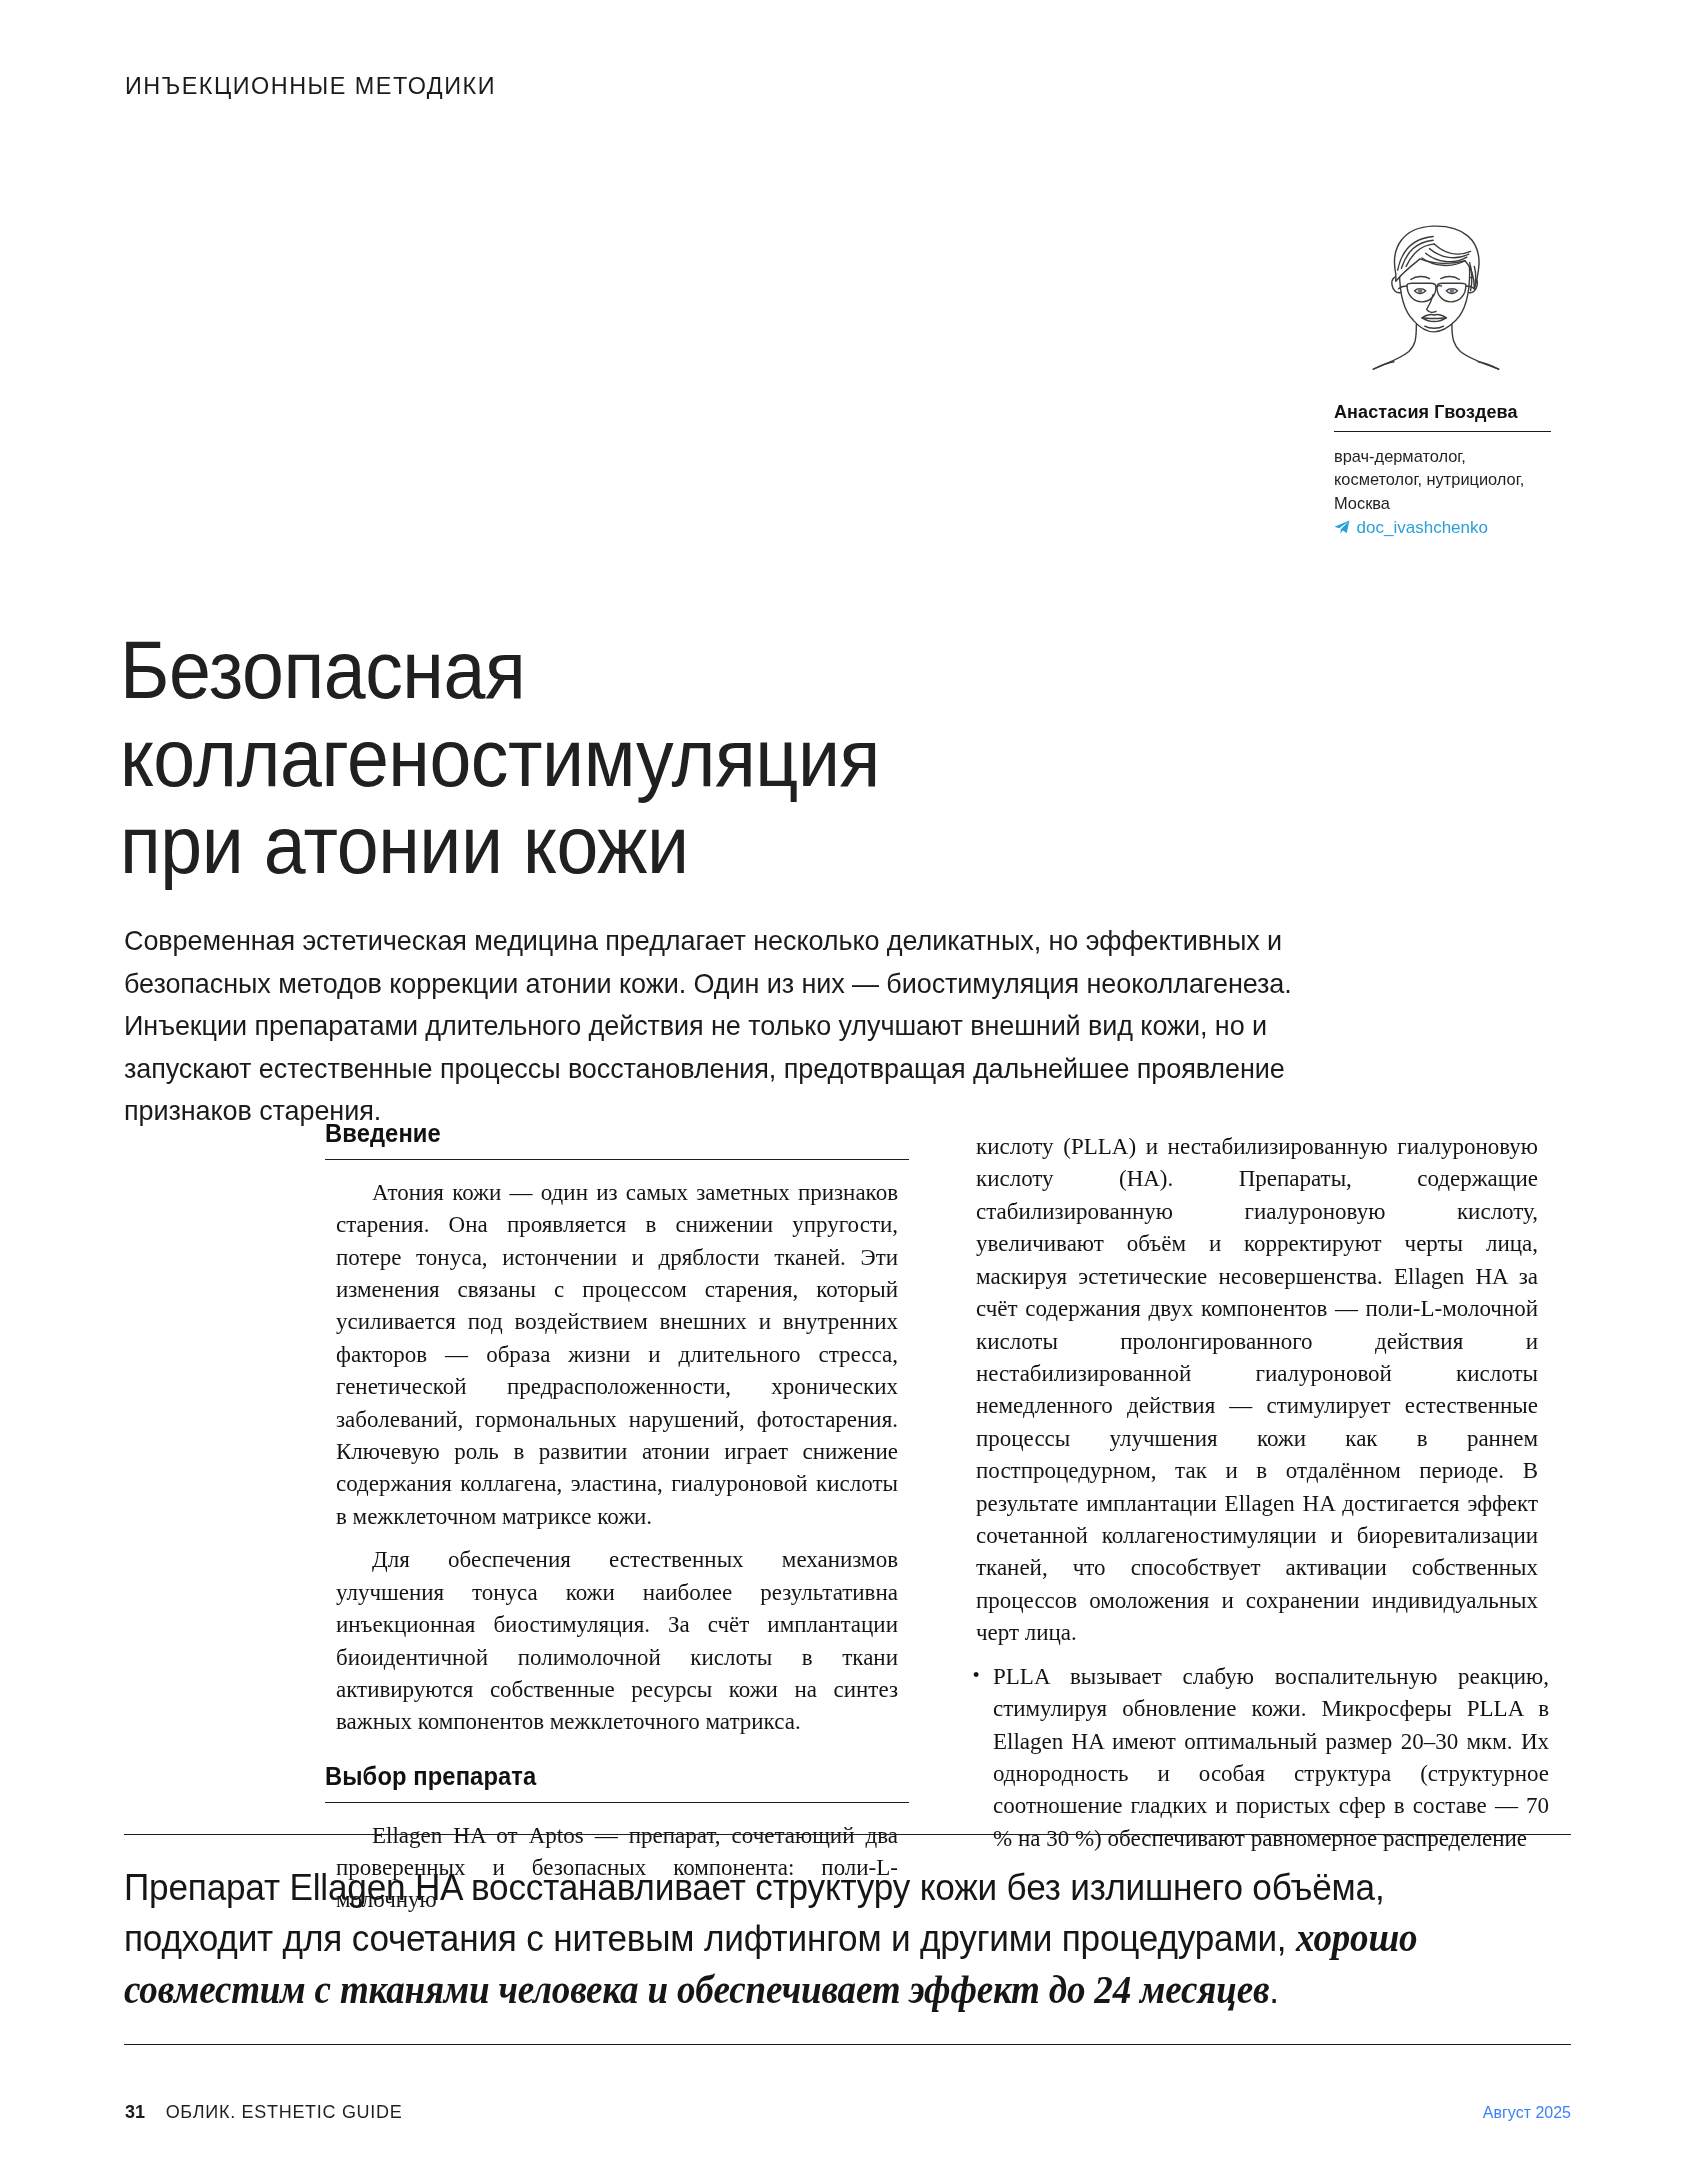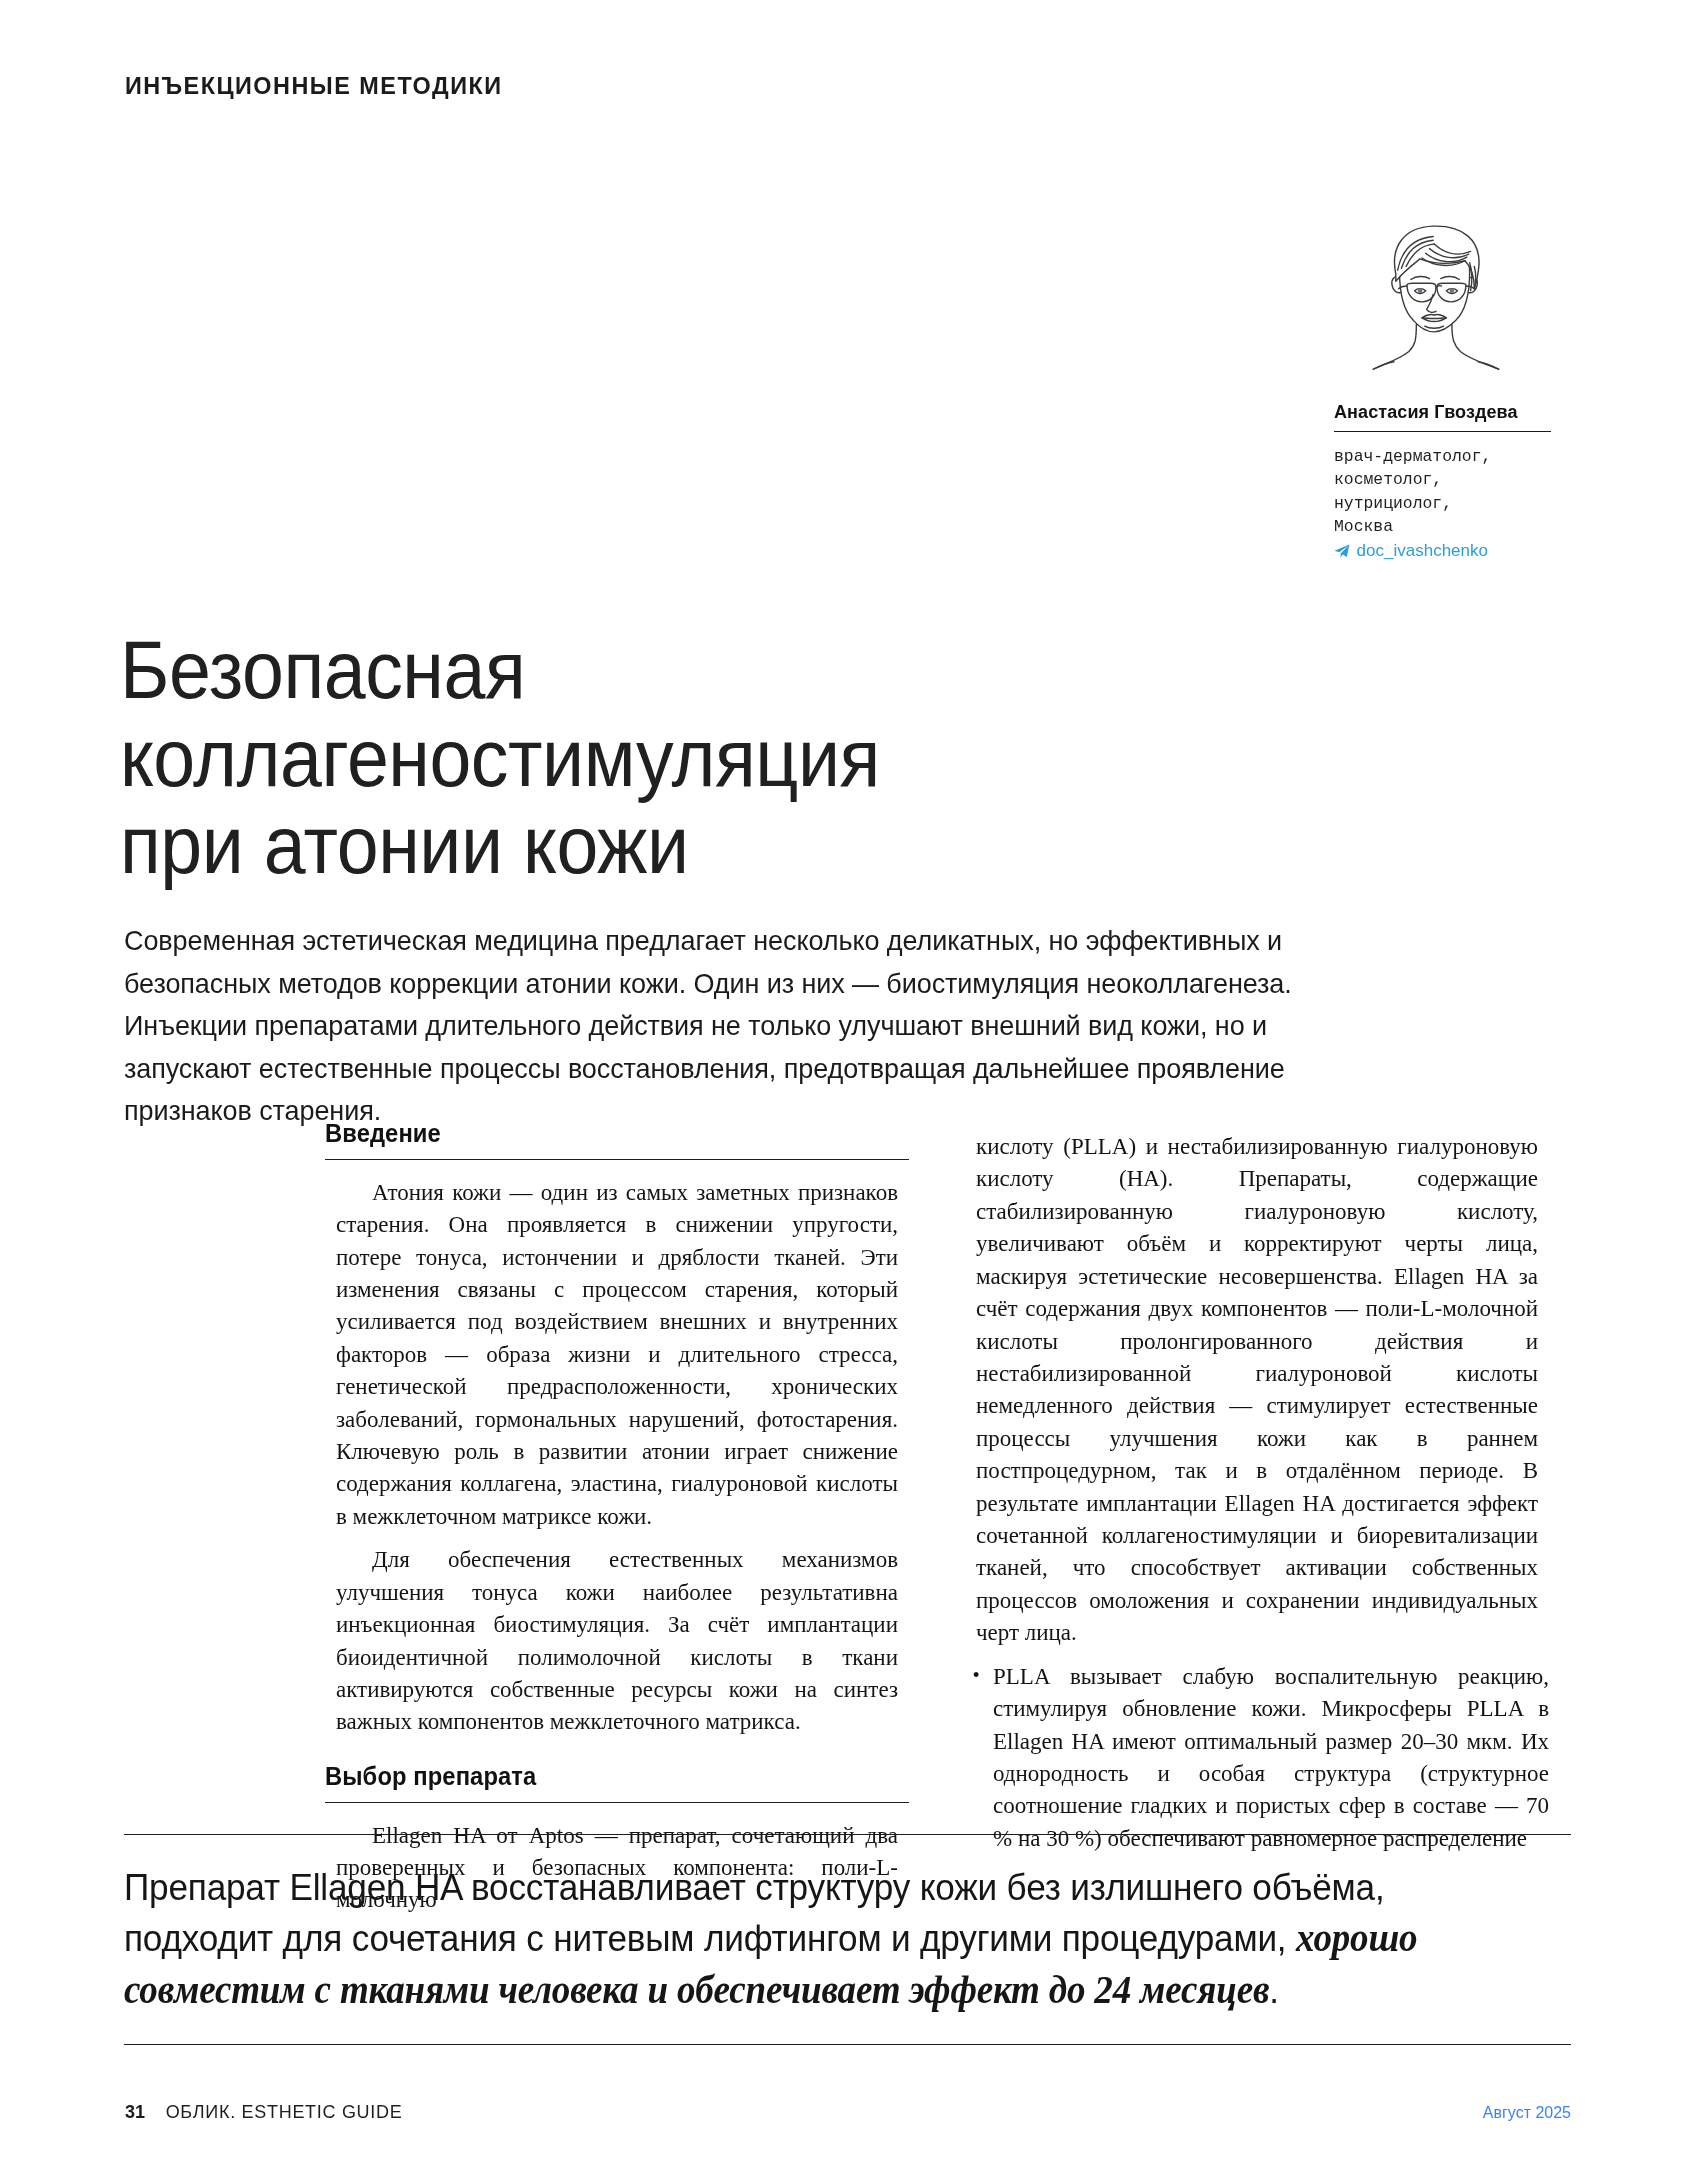--- a/index.html
+++ b/index.html
@@ -23,21 +23,21 @@
   }
 
   
   .running-head {
     position: absolute;
     left: 125px;
     top: 73px;
     font-family: "Liberation Sans", sans-serif;
     font-size: 23.4px;
     letter-spacing: 1.5px;
-    font-weight: 700;
+    font-weight: 400;
     color: #1b1b1b;
     text-transform: uppercase;
     white-space: nowrap;
   }
 
   
   .author-block {
     position: absolute;
     left: 1334px;
     top: 214px;
@@ -58,21 +58,21 @@
     color: #121212;
     line-height: 1.2;
   }
   .author-rule {
     margin-top: 7.5px;
     border-top: 1.5px solid #1b1b1b;
     width: 100%;
   }
   .author-role {
     margin-top: 13px;
-    font-family: Liberation Mono, monospace;
+    font-family: Liberation Sans, sans-serif;
     font-size: 16.4px;
     line-height: 1.42;
     color: #1f1f1f;
   }
   .author-social {
     margin-top: 4px;
     display: flex;
     align-items: center;
     gap: 6.6px;
     font-family: "Liberation Sans", sans-serif;

